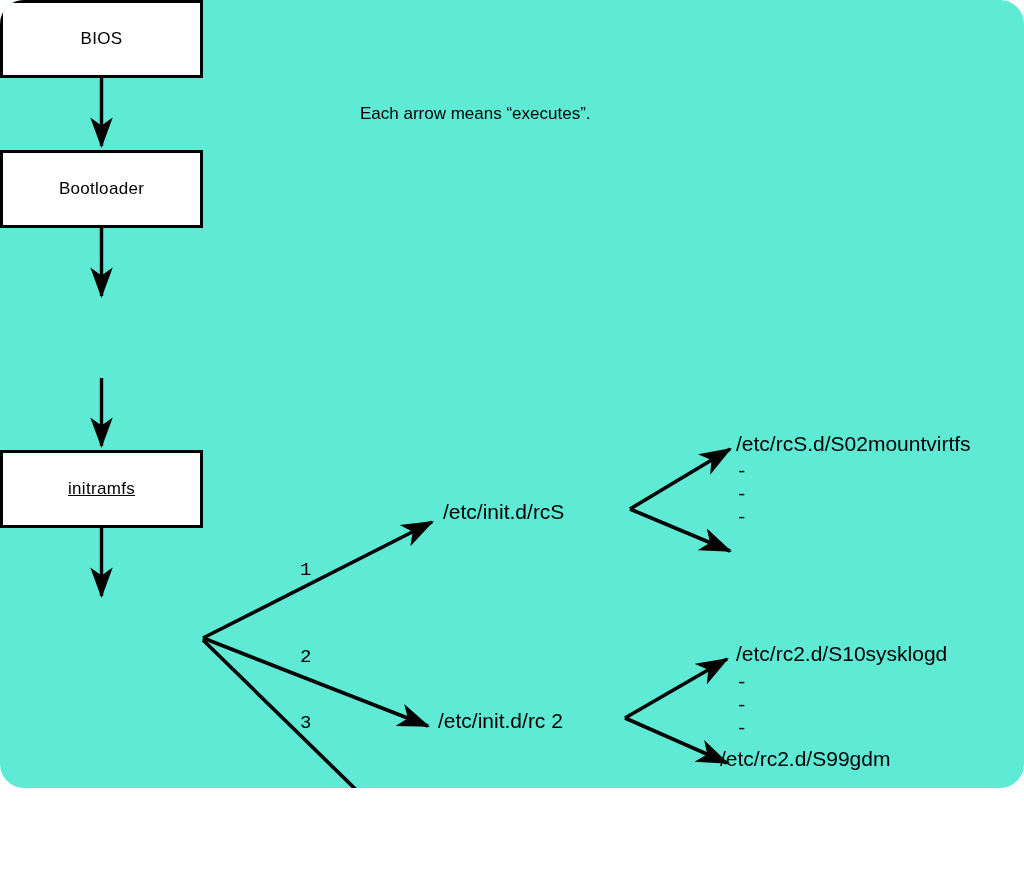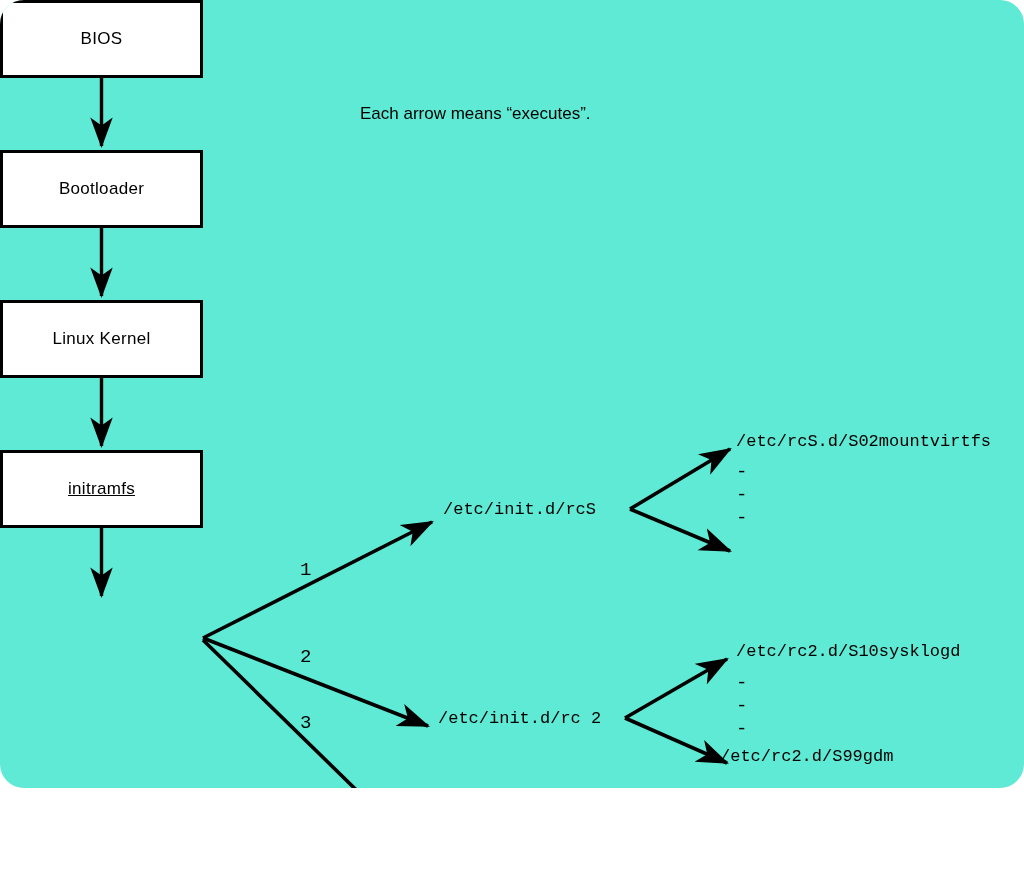--- a/index.html
+++ b/index.html
@@ -31,22 +31,22 @@
     display: flex;
     align-items: center;
     justify-content: center;
     font-family: "Liberation Sans", sans-serif;
     font-size: 17px;
     color: #000000;
     letter-spacing: 0.3px;
   }
   .mono-label {
     position: absolute;
-    font-family: Liberation Mono, monospace;
-    font-size: 17px;
+    font-family: Liberation Sans, sans-serif;
+    font-size: 21px;
     color: #000000;
     white-space: pre;
     line-height: 1;
   }
   .num-label {
     position: absolute;
     font-family: "Liberation Mono", "DejaVu Sans Mono", monospace;
     font-size: 19px;
     color: #000000;
     line-height: 1;
@@ -96,23 +96,20 @@
   </svg>
 
   <div class="box" style="left:0px;top:0px;width:203px;height:78px;">
     <span>BIOS</span>
   </div>
 
   <div class="box" style="left:0px;top:150px;width:203px;height:78px;">
     <span>Bootloader</span>
   </div>
 
-  <div class="box" style="left:0px;top:300px;width:203px;height:78px;">
-    <span>Linux Kernel</span>
-  </div>
 
   <div class="box" style="left:0px;top:450px;width:203px;height:78px;text-decoration:underline;">
     <span>initramfs</span>
   </div>
 
 
   <div class="note" style="left:360px;top:105px;">Each arrow means “executes”.</div>
 
   <div class="num-label" style="left:300px;top:561px;">1</div>
   <div class="num-label" style="left:300px;top:648px;">2</div>

